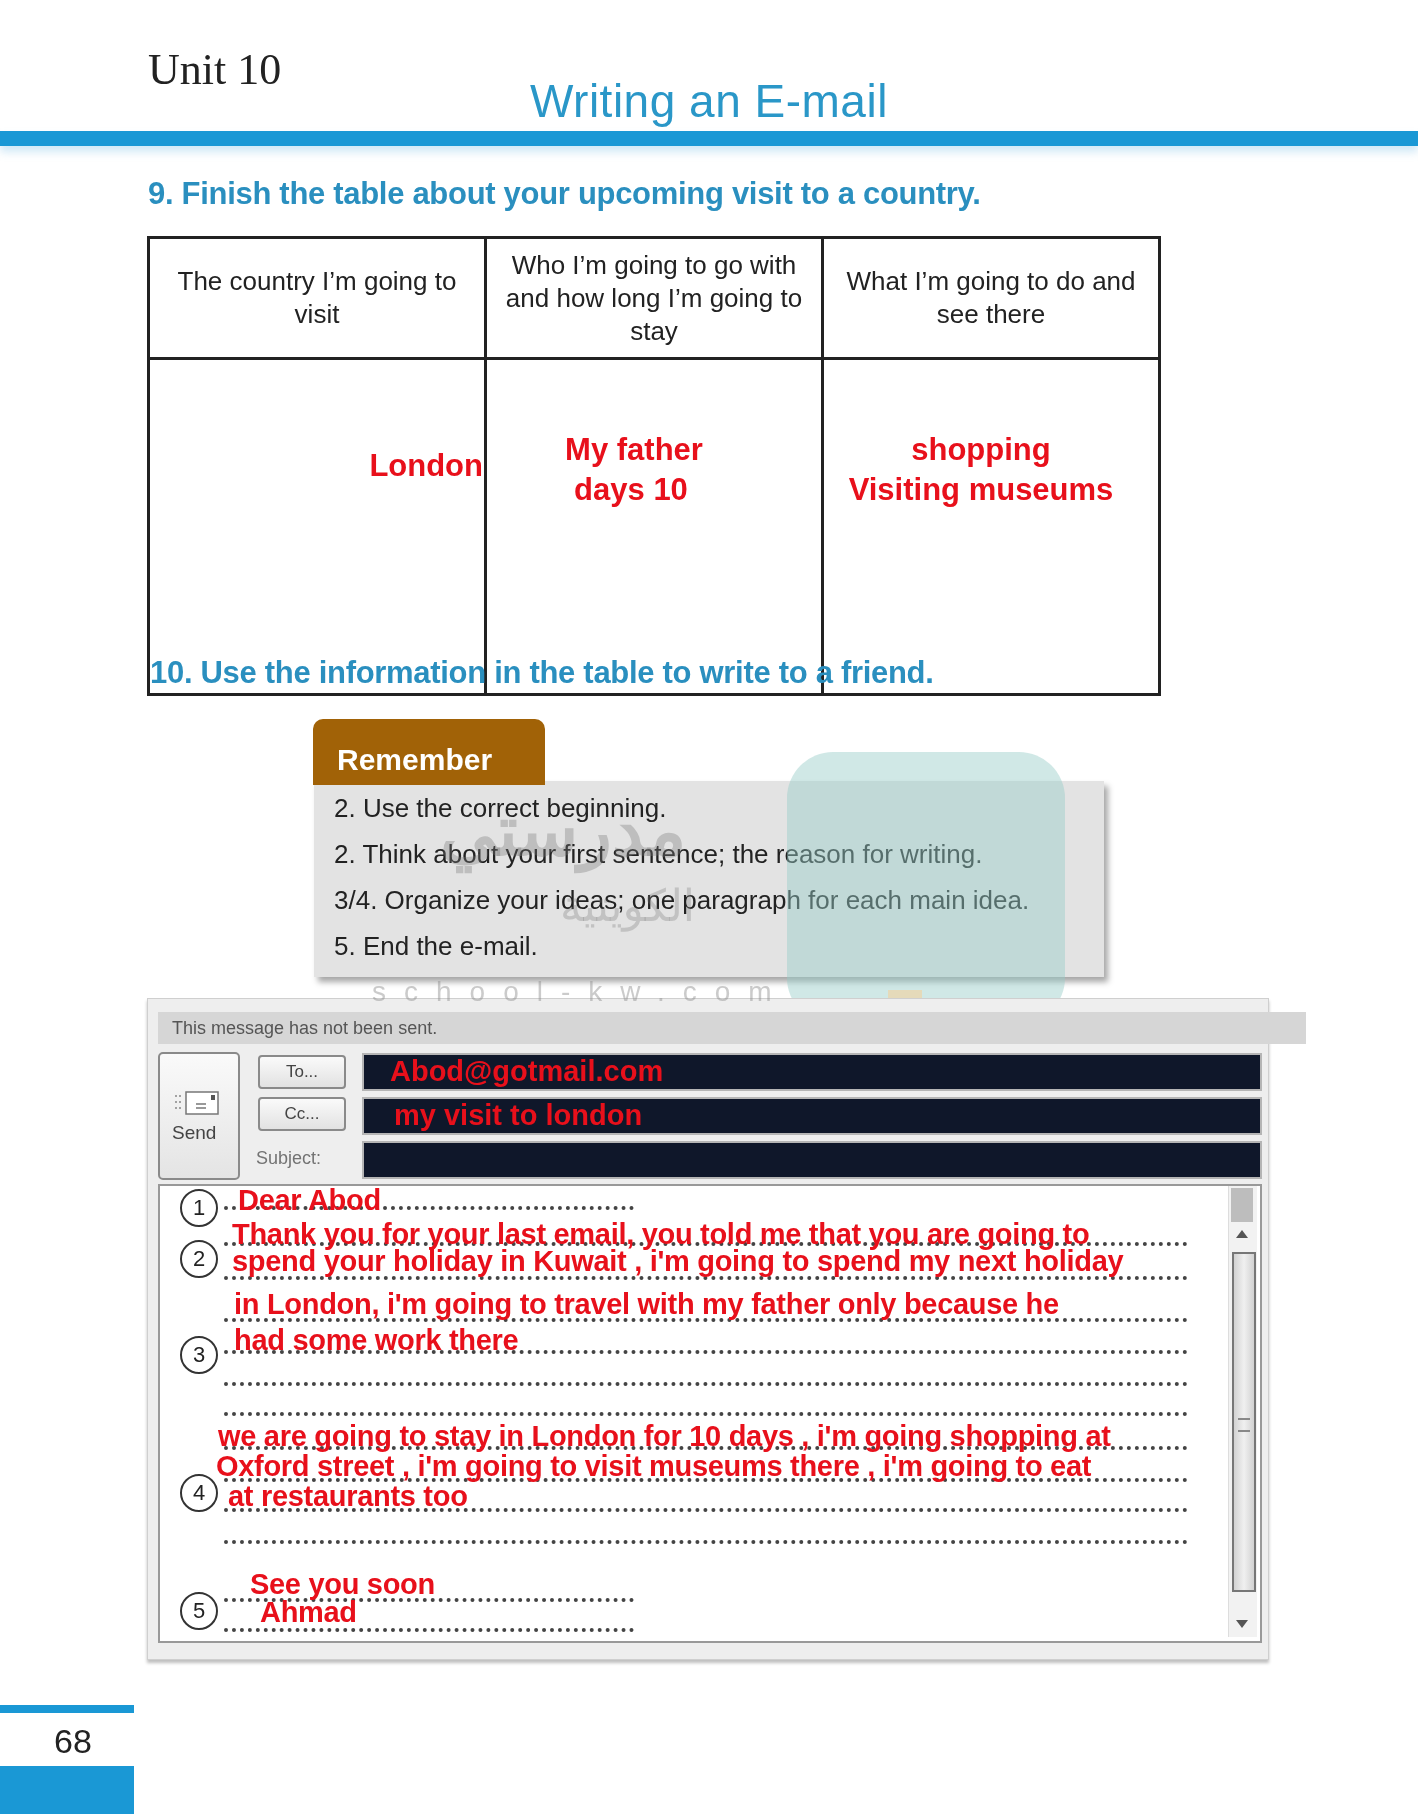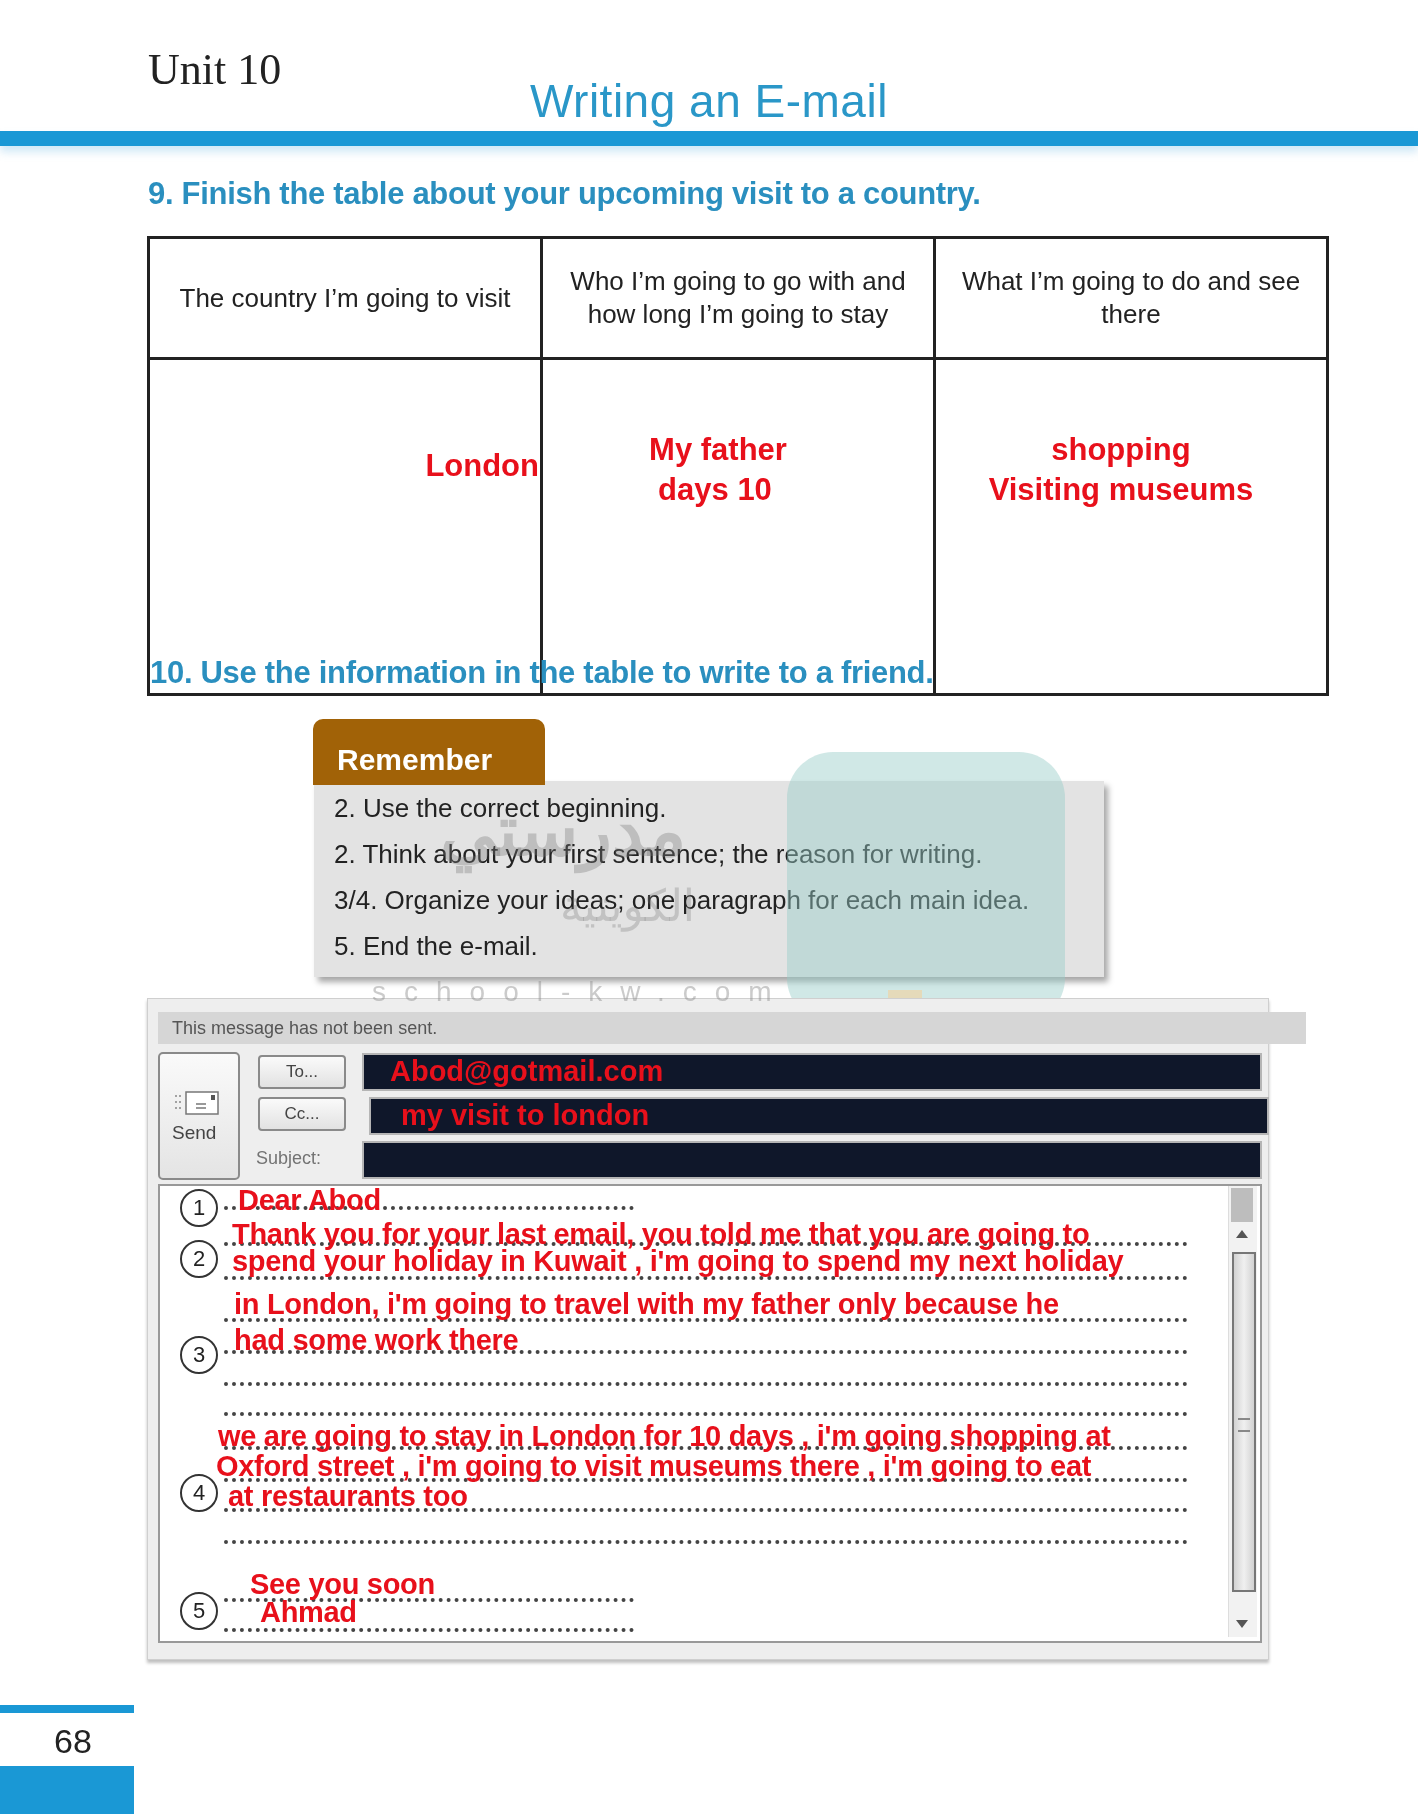--- a/index.html
+++ b/index.html
@@ -4,21 +4,21 @@
 <style>
   html, body { margin:0; padding:0; }
   body { width:1418px; height:1814px; background:#ffffff; position:relative; overflow:hidden; font-family:"Liberation Sans", sans-serif; }
   .abs { position:absolute; }
   .unit { left:148px; top:44px; font-family:"Liberation Serif", serif; font-size:44px; color:#222; }
   .title { left:530px; top:74px; font-size:46px; color:#2a97c8; letter-spacing:0.5px; }
   .topbar { left:0; top:131px; width:1418px; height:15px; background:#1a98d5; box-shadow:0 6px 8px rgba(120,190,230,0.35); }
   .q { font-weight:bold; color:#2a8fbf; font-size:31px; letter-spacing:-0.3px; }
   .q9 { left:148px; top:176px; }
   .q10 { left:150px; top:655px; }
-  table.visit { position:absolute; left:147px; top:236px; width:1182px; border-collapse:collapse; }
+  table.visit { position:absolute; left:147px; top:236px; width:1014px; border-collapse:collapse; }
   table.visit th, table.visit td { border:3px solid #222; text-align:center; vertical-align:middle; }
   table.visit th { height:118px; font-weight:normal; font-size:26px; color:#222; line-height:33px; padding:0 16px; width:33.3%; }
   table.visit td { height:262px; color:#e8101b; font-weight:bold; font-size:31px; line-height:40px; vertical-align:top; padding-top:70px; }
   .ans-lines div { white-space:nowrap; }
 
   .remember-tab { left:313px; top:719px; width:232px; height:66px; background:#a16207; border-radius:10px 10px 0 0; }
   .remember-tab span { position:absolute; left:24px; top:24px; color:#fff; font-weight:bold; font-size:30px; }
   .remember-box { left:314px; top:781px; width:790px; height:196px; background:#e3e3e3; box-shadow:4px 5px 6px rgba(0,0,0,0.35); }
   .rem-item { position:absolute; left:20px; font-size:26px; color:#222; }
 
@@ -33,21 +33,21 @@
   .status-bar span { position:absolute; left:14px; top:6px; font-size:18px; color:#555; }
   .send-btn { left:158px; top:1052px; width:78px; height:124px; border:2px solid #8a8a8a; border-radius:5px; background:linear-gradient(#fafafa,#e4e4e4); }
   .send-icon { position:absolute; left:14px; top:36px; width:48px; height:26px; }
   .send-label { position:absolute; left:12px; top:68px; font-size:19px; color:#444; }
   .small-btn { width:84px; height:30px; border:2px solid #8a8a8a; border-radius:4px; background:linear-gradient(#fafafa,#e2e2e2); font-size:17px; color:#444; text-align:center; line-height:30px; }
   .to-btn { left:258px; top:1055px; }
   .cc-btn { left:258px; top:1097px; }
   .subj-label { left:256px; top:1148px; font-size:18px; color:#737373; }
   .field { left:362px; width:896px; height:34px; background:#0f172a; border:2px solid #b5b5b5; }
   .field-to { top:1053px; }
-  .field-cc { top:1097px;margin-left:7px; }
+  .field-cc { top:1097px; }
   .field-subj { top:1141px; }
   .field span { position:absolute; left:26px; top:0px; font-size:29px; font-weight:bold; color:#e8101b; }
   .body-area { left:158px; top:1184px; width:1100px; height:455px; background:#fff; border:2px solid #999; }
   .scrollbar { left:1228px; top:1186px; width:28px; height:451px; background:#f2f2f2; border-left:1px solid #ddd; }
   .sb-thumb { position:absolute; left:3px; top:66px; width:20px; height:336px; border:2px solid #777; background:linear-gradient(90deg,#d2d2d2,#f0f0f0,#d2d2d2); }
   .sb-grip { position:absolute; left:4px; top:164px; width:12px; height:10px; border-top:2px solid #888; border-bottom:2px solid #888; }
   .sb-top { position:absolute; left:2px; top:2px; width:22px; height:34px; background:#bdbdbd; }
   .sb-up { position:absolute; left:7px; top:44px; width:0; height:0; border-left:6px solid transparent; border-right:6px solid transparent; border-bottom:8px solid #555; }
   .sb-down { position:absolute; left:7px; top:434px; width:0; height:0; border-left:6px solid transparent; border-right:6px solid transparent; border-top:8px solid #555; }
   .num-circle { width:34px; height:34px; border:2px solid #333; border-radius:50%; font-size:22px; text-align:center; line-height:34px; color:#222; background:#fff; }

